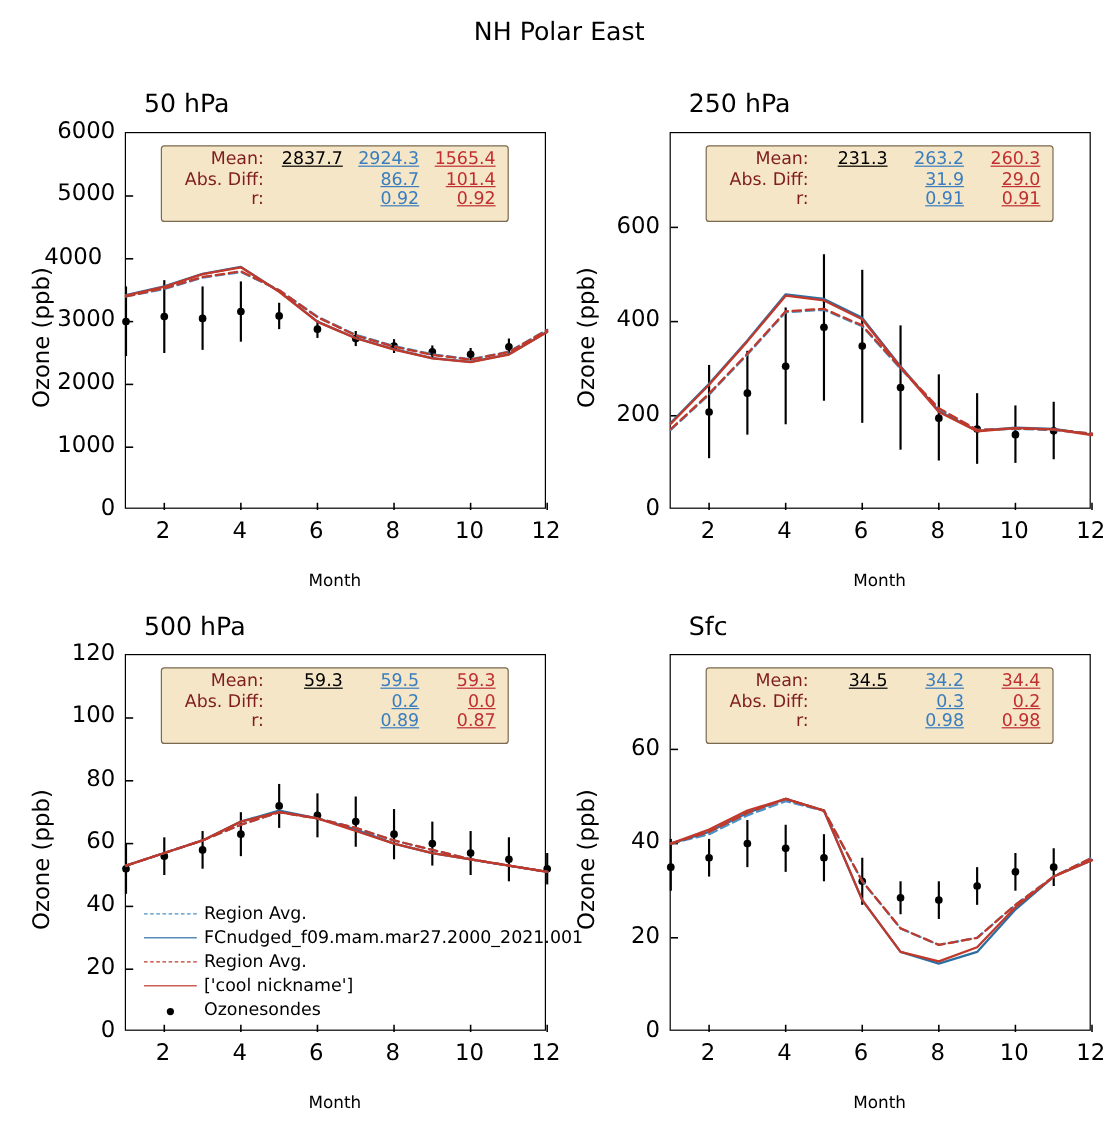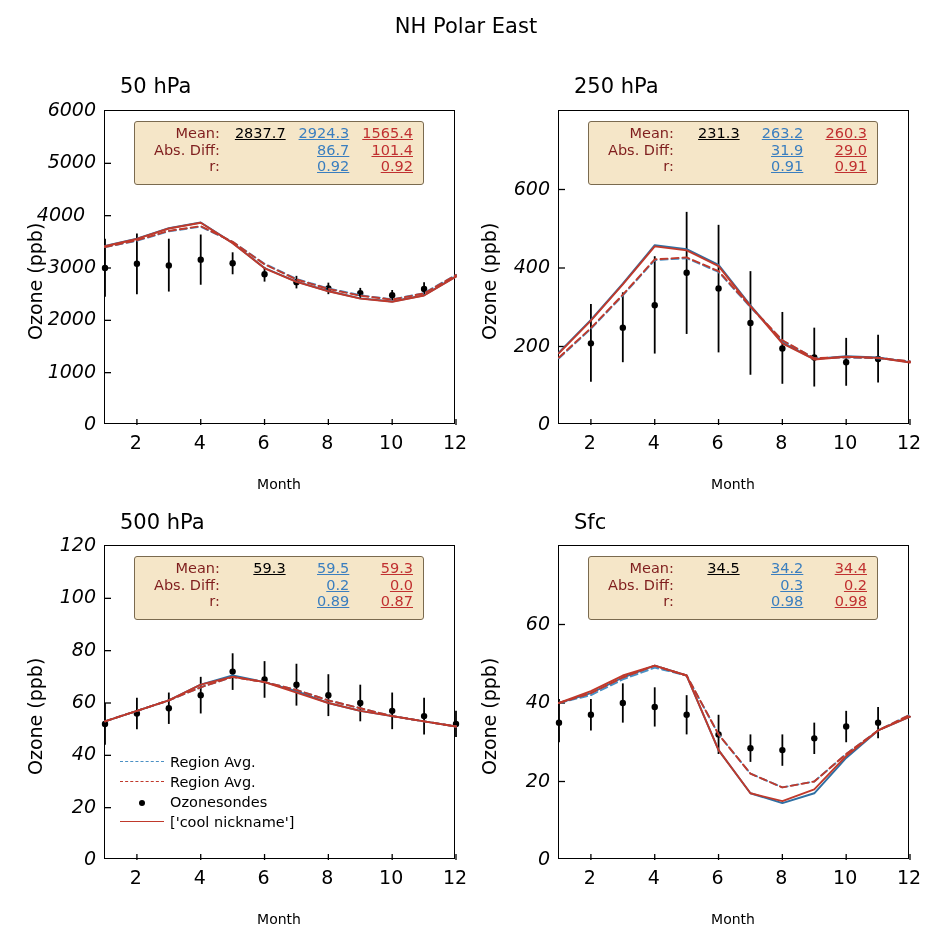--- a/index.html
+++ b/index.html
@@ -21,21 +21,21 @@
     position:absolute;border:1.3px solid #000;background:#fff;box-sizing:border-box;
   }
   .ylabel{
     position:absolute;font-size:19px;transform-origin:0 0;
     transform:rotate(-90deg);white-space:nowrap;
   }
   .xlabel{
     position:absolute;font-size:14px;text-align:center;white-space:nowrap;
   }
   .ytick{
-    position:absolute;font-size:19px;text-align:right;white-space:nowrap;font-style:italic;
+    position:absolute;font-size:19px;text-align:right;white-space:nowrap;
   }
   .xtick{
     position:absolute;font-size:19px;text-align:center;white-space:nowrap;
   }
   .statbox{
     position:absolute;background:#f5e6c8;border:1.3px solid #7a6a4f;
     border-radius:3px;box-sizing:border-box;padding:3px 6px 3px 6px;
   }
   .statrow{display:flex;font-size:14.5px;line-height:16.5px;}
   .statlabel{width:82px;text-align:right;color:#7f1d1d;padding-right:6px;}
@@ -259,35 +259,41 @@
 
     <div class="legend" style="left:120px;top:752px;">
       <div class="legend-row">
         <span class="legend-key">
           <span class="lk-line" style="border-top-color:#4a90c4;border-top-style:dashed;"></span>
         </span>
         <span>Region Avg.</span>
       </div>
       <div class="legend-row">
         <span class="legend-key">
+          <span class="lk-line" style="border-top-color:#2e6fa3;border-top-style:solid;"></span>
+        </span>
+        <span>FCnudged_f09.mam.mar27.2000_2021.001</span>
+      </div>
+      <div class="legend-row">
+        <span class="legend-key">
           <span class="lk-line" style="border-top-color:#c0392b;border-top-style:dashed;"></span>
         </span>
         <span>Region Avg.</span>
+      </div>
+      <div class="legend-row">
+        <span class="legend-key">
+          <span class="lk-line" style="border-top-color:#c0392b;border-top-style:solid;"></span>
+        </span>
+        <span>['cool nickname']</span>
       </div>
       <div class="legend-row">
         <span class="legend-key">
           <span class="lk-dot"></span>
         </span>
         <span>Ozonesondes</span>
-      </div>
-      <div class="legend-row">
-        <span class="legend-key">
-          <span class="lk-line" style="border-top-color:#c0392b;border-top-style:solid;"></span>
-        </span>
-        <span>['cool nickname']</span>
       </div>
     </div>
   </div>
 
   <div class="panel">
     <div class="panel-title" style="left:574px;top:510px;">Sfc</div>
     <div class="axes" id="ax3" style="left:558px;top:545px;width:351px;height:314px;">
       <svg id="svg3" width="351" height="314" viewBox="0 0 351 314">
           <line x1="31.90909090909091" y1="314" x2="31.90909090909091" y2="308" stroke="#000" stroke-width="1.3"></line>
           <line x1="95.72727272727272" y1="314" x2="95.72727272727272" y2="308" stroke="#000" stroke-width="1.3"></line>

